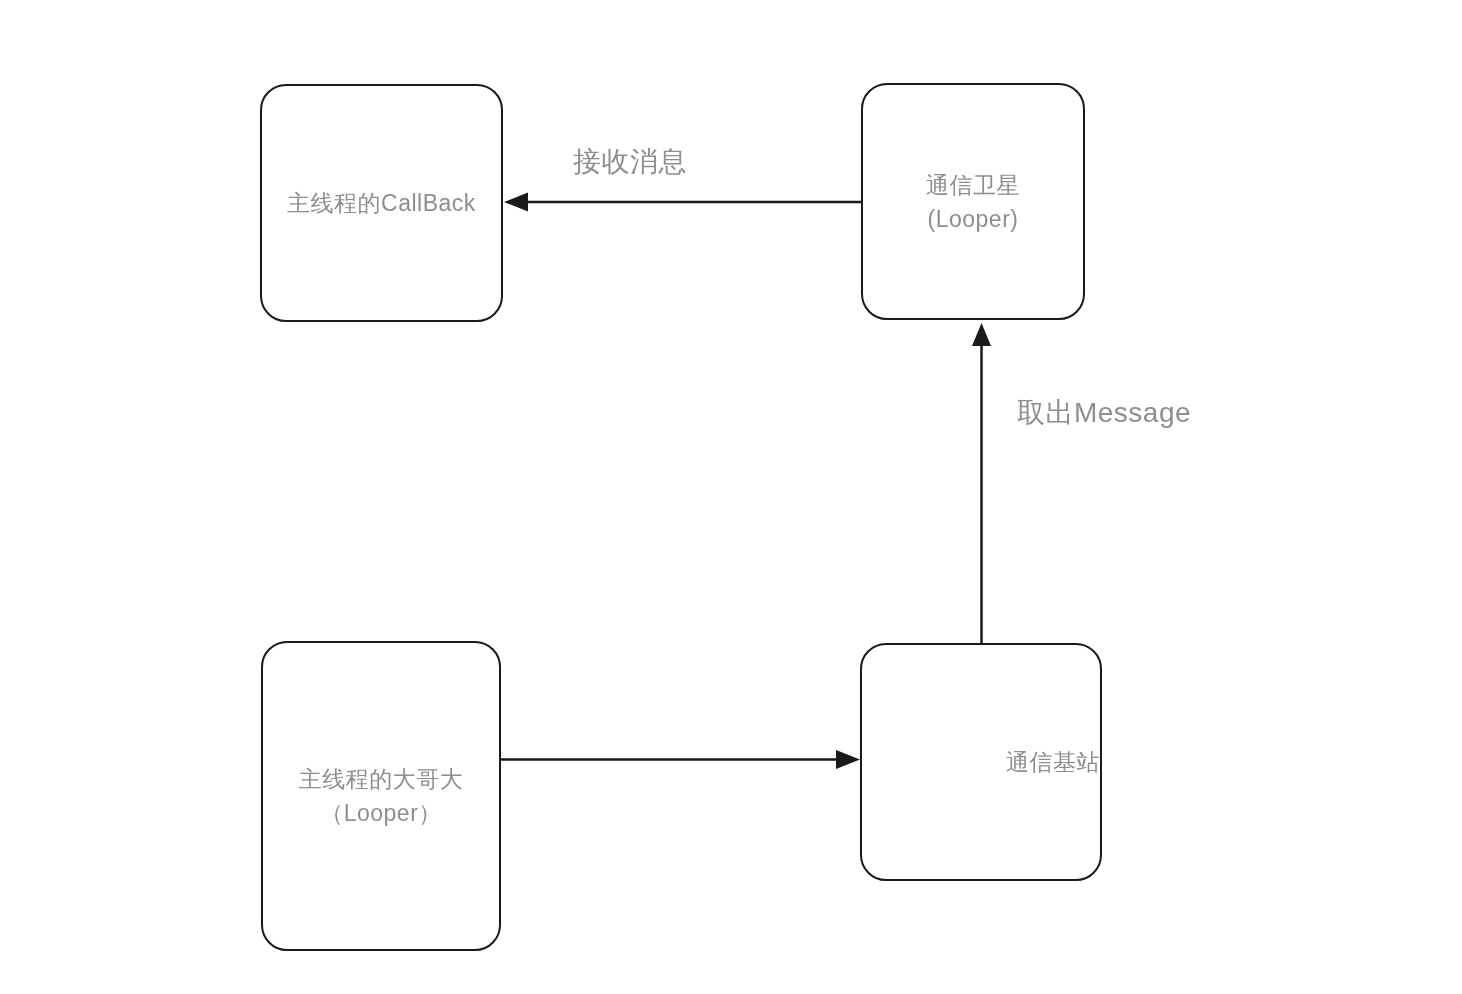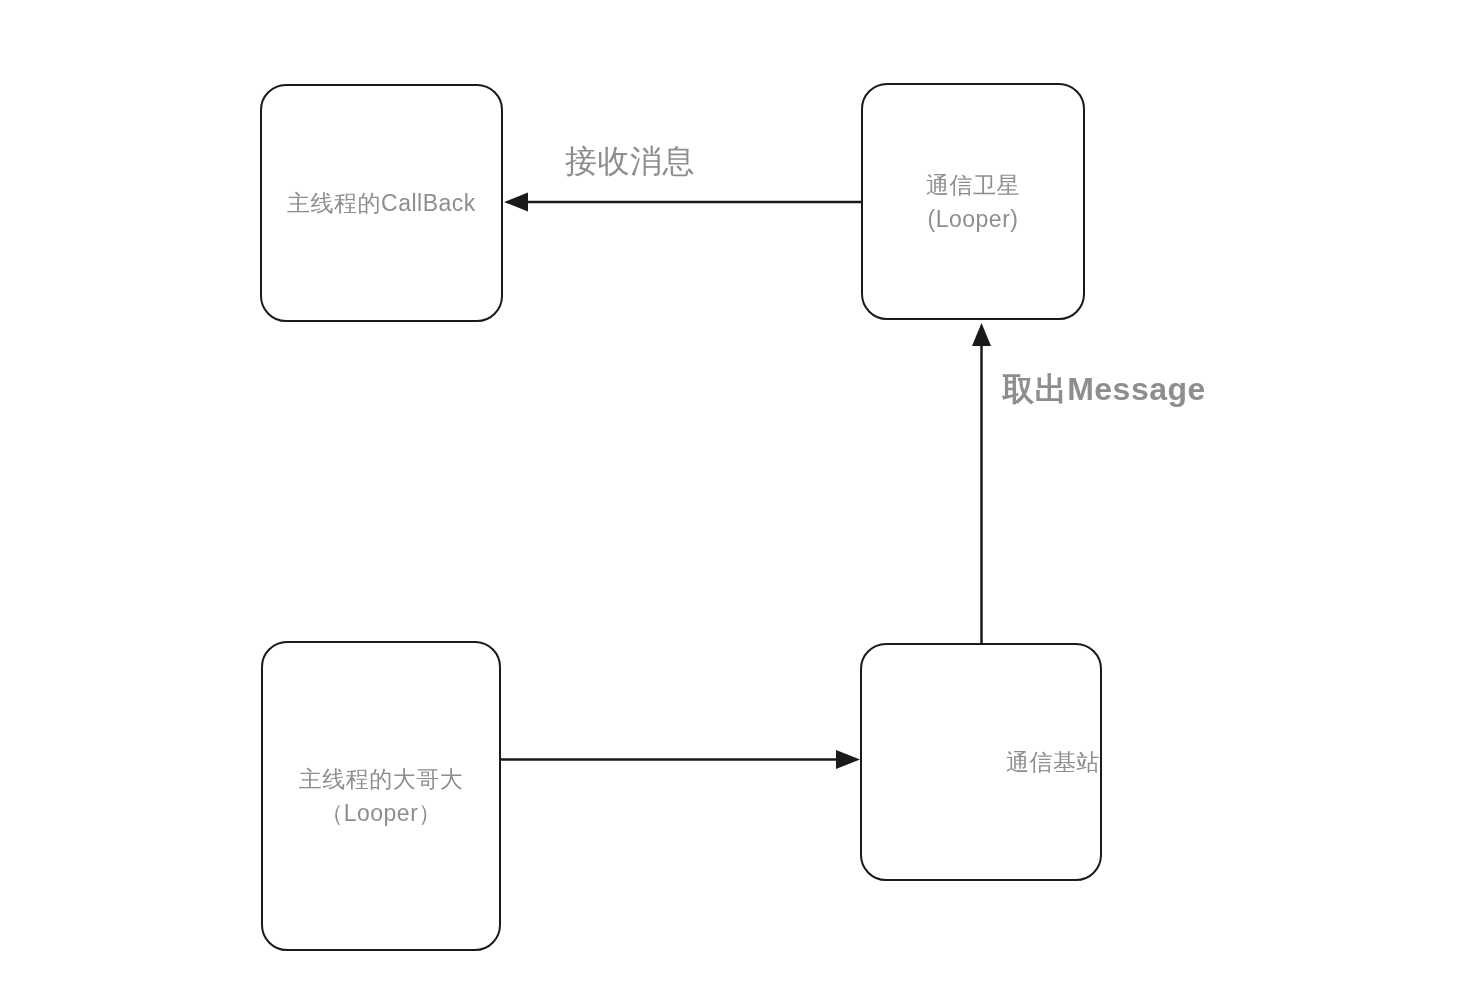--- a/index.html
+++ b/index.html
@@ -34,26 +34,26 @@
   .edges-layer {
     position: absolute;
     left: 0; top: 0;
     width: 1462px; height: 994px;
     pointer-events: none;
   }
   .edge-label {
     position: absolute;
     transform: translate(-50%, -50%);
     color: #8e8e8e;
-    font-size: 32px;
+    font-size: 28px;
     white-space: nowrap;
     letter-spacing: 0.5px;
   }
   .label-receive { left: 630px;  top: 162px; }
-  .label-dequeue { left: 1104px; top: 390px; font-weight: bold; }
+  .label-dequeue { left: 1104px; top: 413px; }
   .label-send    { left: 671px;  top: 714px; }
 </style>
 </head>
 <body>
 
 <div class="canvas">
 
   <svg class="edges-layer" width="1462" height="994" viewBox="0 0 1462 994" xmlns="http://www.w3.org/2000/svg">
 
     <g>

